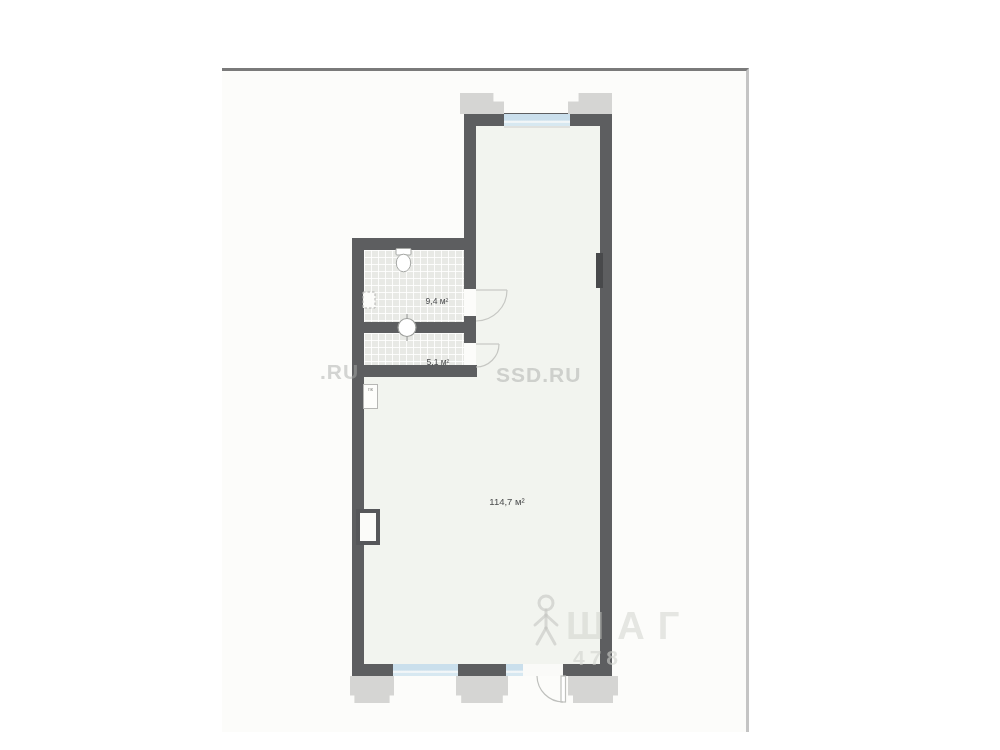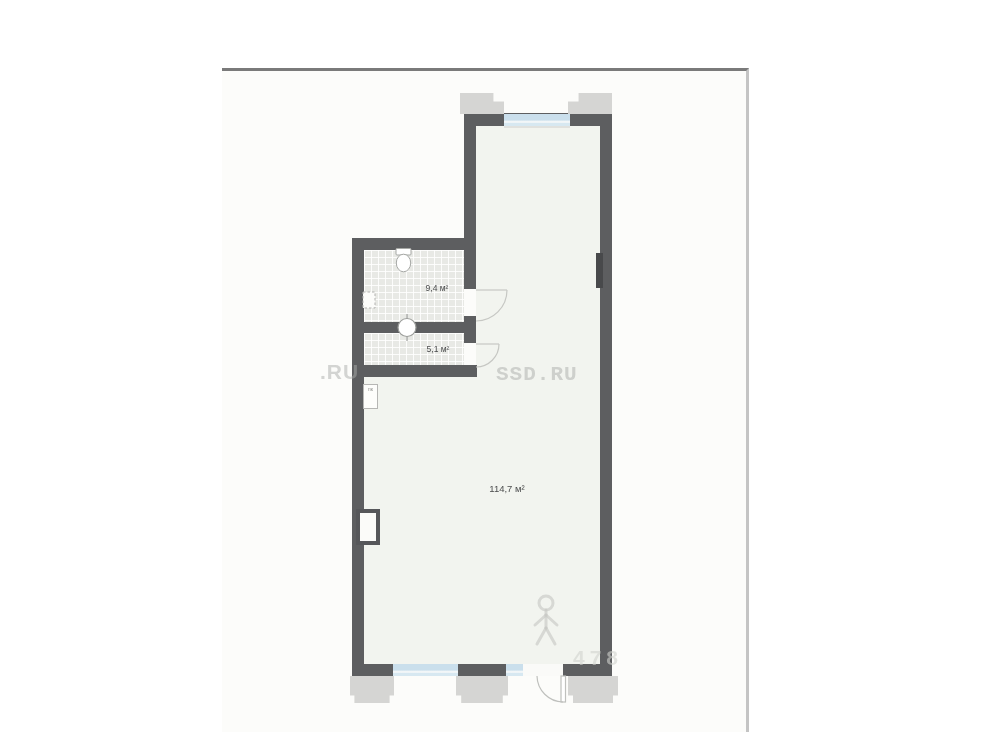--- a/index.html
+++ b/index.html
@@ -62,32 +62,32 @@
   .pier-notch-b{clip-path:polygon(0 0,100% 0,100% 72%,90% 72%,90% 100%,10% 100%,10% 72%,0 72%);}
   #pier-b1{left:350px;top:676px;width:44px;height:27px;}
   #pier-b2{left:456px;top:676px;width:52px;height:27px;}
   #pier-b3{left:568px;top:676px;width:50px;height:27px;}
 
   
   #fixtures{left:0;top:0;width:1000px;height:750px;pointer-events:none;}
 
   
   .area-label{position:absolute;transform:translate(-50%,-50%);
-    font-size:8.5px;color:#4b4c4d;white-space:nowrap;}
+    font-size:8.5px;color:#4b4c4d;white-space:nowrap;margin-top:13px;}
   #label-94{left:437px;top:288px;}
   #label-42{left:438px;top:349px;}
   #label-main{left:507px;top:488px;font-size:9.5px;}
 
   #pk-box{left:363px;top:384px;width:13px;height:23px;background:#fdfdfb;
     border:1px solid #b6b6b4;font-size:5px;color:#8e908c;text-align:center;line-height:8px;}
 
   
   .wm{position:absolute;font-weight:bold;color:rgba(170,172,169,0.5);white-space:nowrap;}
   #wm-left{left:320px;top:360px;font-size:21px;letter-spacing:1px;}
-  #wm-center{left:496px;top:363px;font-size:21px;letter-spacing:1px;font-family:Liberation Mono, monospace;}
+  #wm-center{left:496px;top:363px;font-size:21px;letter-spacing:1px;}
   #wm-brand{left:566px;top:605px;font-size:38px;letter-spacing:13px;
     color:rgba(205,207,202,0.5);width:180px;overflow:hidden;}
   #wm-num{left:573px;top:646px;font-size:21px;letter-spacing:5px;color:rgba(208,210,205,0.6);}
   #wm-icon{left:526px;top:592px;width:40px;height:58px;}
 </style>
 </head>
 <body>
 
 <div id="canvas">
 
@@ -158,15 +158,16 @@
   <div id="wm-left" class="wm">.RU</div>
   <div id="wm-center" class="wm">SSD.RU</div>
   <svg id="wm-icon" class="abs" viewBox="0 0 40 58" fill="none" stroke="rgba(200,202,197,0.65)" stroke-width="3" stroke-linecap="round">
     <circle cx="20" cy="11" r="7"></circle>
     <line x1="20" y1="18" x2="20" y2="36"></line>
     <line x1="20" y1="23" x2="9" y2="33"></line>
     <line x1="20" y1="23" x2="31" y2="33"></line>
     <line x1="20" y1="36" x2="11" y2="52"></line>
     <line x1="20" y1="36" x2="29" y2="52"></line>
   </svg>
+  <div id="wm-brand" class="wm">ШАГ</div>
   <div id="wm-num" class="wm">478</div>
 
 </div>
 
 </body></html>

